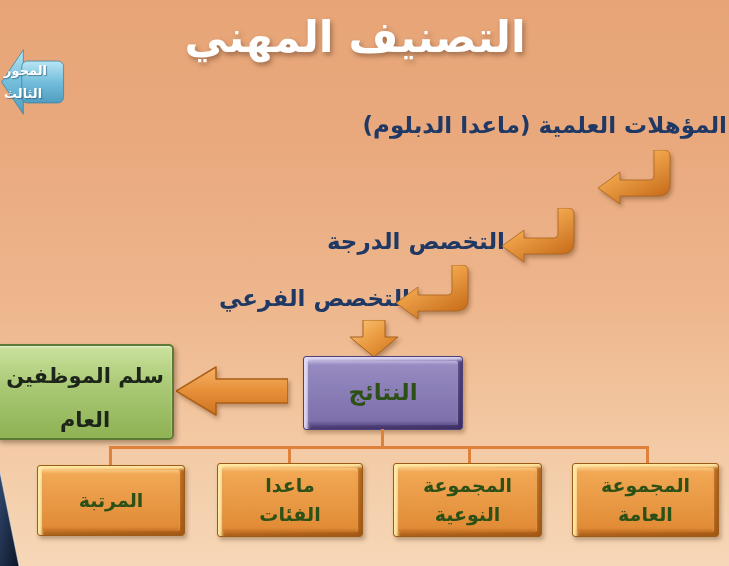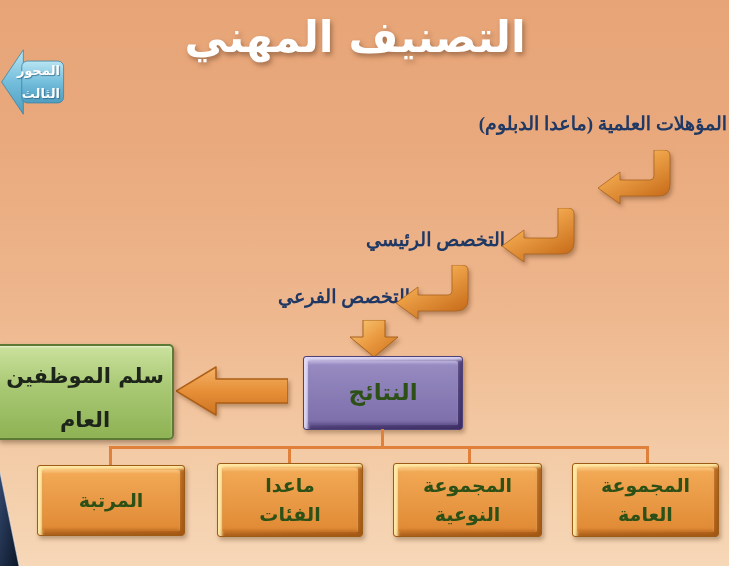--- a/index.html
+++ b/index.html
@@ -10,27 +10,27 @@
   }
   .abs{position:absolute;}
   
   .title{
     left:150px;top:12px;width:410px;text-align:center;direction:rtl;
     font-size:43px;font-weight:bold;color:#ffffff;
     text-shadow:2px 3px 5px rgba(105,65,40,.55);
   }
   
   .badge-text{
-    left:4px;top:60px;width:56px;height:48px;direction:rtl;text-align:right;
+    left:4px;top:60px;width:56px;height:48px;direction:rtl;text-align:left;
     font-size:13px;font-weight:bold;color:#ffffff;line-height:1.75;
     text-shadow:1px 1px 1px rgba(30,80,110,.6);
   }
   
   .hline{
-    direction:rtl;white-space:nowrap;font-weight:bold;font-size:19px;color:#1f3864;font-family:Liberation Serif, serif;
+    direction:rtl;white-space:nowrap;font-weight:bold;font-size:23px;color:#1f3864;
   }
   .h1{top:112px;right:2px;}
   .h2{top:170px;right:129px;}
   .h3{top:228px;right:224px;}
   .h4{top:285px;right:319px;}
   
   .bevel{
     border-radius:3px;padding:4px;box-sizing:border-box;
   }
   .obox{
@@ -101,21 +101,21 @@
     </defs>
     <polygon points="13,2 13,82 -14,42" fill="url(#blueG)" stroke="#3d84a6" stroke-width="1"></polygon>
     <rect x="11" y="16" width="52" height="52" rx="7" fill="url(#blueG)" stroke="#3d84a6" stroke-width="1"></rect>
   </svg>
   <div class="abs badge-text">
     <div>المحور</div>
     <div>الثالث</div>
   </div>
 
   <div class="abs hline h1">المؤهلات العلمية (ماعدا الدبلوم)</div>
-  <div class="abs hline h3">التخصص الرئيسي</div>
+  <div class="abs hline h3">التخصص الدرجة</div>
   <div class="abs hline h4">التخصص الفرعي</div>
 
   <svg class="abs arrow-shadow" style="left:598px;top:150px;" width="78" height="58" viewBox="0 0 78 58">
     <defs>
       <linearGradient id="orG1" x1="0" y1="0" x2="0.7" y2="1">
         <stop offset="0" stop-color="#fce4a2"></stop>
         <stop offset="0.45" stop-color="#eda147"></stop>
         <stop offset="1" stop-color="#c96e1c"></stop>
       </linearGradient>
     </defs>

